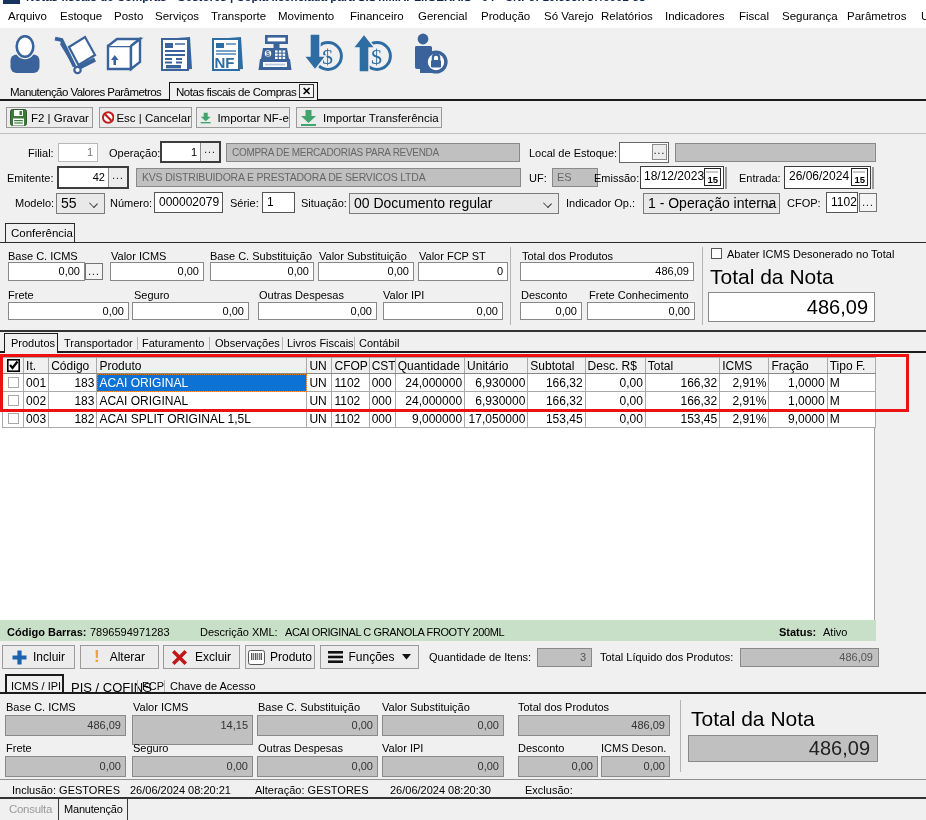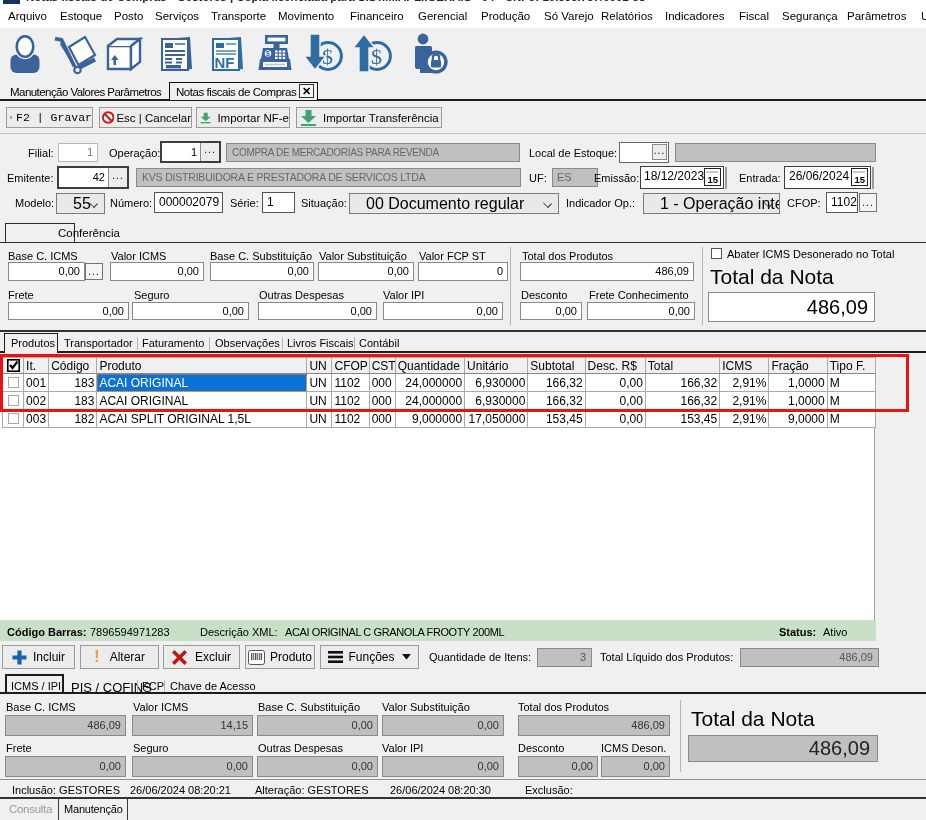--- a/index.html
+++ b/index.html
@@ -12,22 +12,22 @@
 .tb.num { text-align:right; }
 .ro { background:#c0c0c0; color:#666; border:1px solid #898989; }
 .dots { position:absolute; background:#f4f4f4; border:1px solid #747474; font-size:10px;
         text-align:center; color:#000; line-height:8px; letter-spacing:1px; }
 .vline { position:absolute; width:1px; background:#b4b4b4; }
 svg { display:block; }
 .btn1 { position:absolute; height:21px; background:#ececec; border:1px solid #9a9a9a;
         font-size:11.5px; color:#000; display:flex; align-items:center; white-space:nowrap; }
 .btn2 { position:absolute; height:24px; background:#ececec; border:1px solid #9a9a9a;
         font-size:12px; color:#000; display:flex; align-items:center; justify-content:center; white-space:nowrap; }
-.combo { position:absolute; height:21px; background:#e9e9e9; border:1px solid #7b7b7b; font-size:16px;
-         line-height:19px; padding-left:16px; color:#000; white-space:nowrap; overflow:hidden; }
+.combo { position:absolute; height:21px; background:#e9e9e9; border:1px solid #7b7b7b; font-size:14px;
+         line-height:19px; padding-left:4px; color:#000; white-space:nowrap; overflow:hidden; }
 .combo:after { content:""; position:absolute; right:7px; top:6px; width:6px; height:6px;
          border-right:1.6px solid #333; border-bottom:1.6px solid #333; transform:rotate(45deg) scaleY(0.8); }
 .cal { width:17px; height:18px; background:#fff; border:1.5px solid #222; }
 .cal:before { content:"15"; position:absolute; left:2.5px; top:5px; font-size:9.5px; font-weight:bold; color:#000; }
 .cal:after { content:""; position:absolute; left:1px; top:1.5px; width:12px; height:2.5px; background:#c8c8c8; }
 .glbl { position:absolute; font-size:11px; color:#000; white-space:nowrap; }
 .gfield { position:absolute; background:#fff; border:1px solid #888; font-size:11px; color:#000;
           text-align:right; white-space:nowrap; }
 .rofield { position:absolute; background:#c0c0c0; border:1px solid #898989; font-size:11px; color:#555;
            text-align:right; white-space:nowrap; }
@@ -181,21 +181,21 @@
   </div>
 
 <div class="abs" style="left:0;top:82px;width:926px;height:19px;background:#f0f0f0;"></div>
 <div class="abs" style="left:0;top:99px;width:926px;height:2px;background:#1a1a1a;"></div>
 <div class="lbl" style="left:10px;top:86px;font-size:11.5px;letter-spacing:-0.55px;">Manutenção Valores Parâmetros</div>
 <div class="abs" style="left:169px;top:82px;width:149px;height:18px;background:#f0f0f0;border:1.5px solid #101010;border-bottom:none;"></div>
 <div class="lbl" style="left:176px;top:86px;font-size:11.5px;letter-spacing:-0.45px;">Notas fiscais de Compras</div>
 <div class="abs" style="left:299px;top:84px;width:15px;height:14px;background:#f4f4f4;border:1px solid #333;text-align:center;font-size:11px;font-weight:bold;line-height:12px;">✕</div>
 
 <div class="abs" id="topbtns" style="left:0;top:101px;width:926px;height:33px;background:#f0f0f0;border-bottom:1px solid #c0c0c0;"></div>
-<div class="btn1" style="left:6px;top:107px;width:87px;font-family:Liberation Mono, monospace;">
+<div class="btn1" style="left:6px;top:107px;width:87px;">
   <svg width="17" height="17" viewBox="0 0 17 17" style="margin:0 4px 0 3px;">
     <rect x="0.5" y="0.5" width="16" height="16" rx="2" fill="#3d7a3a" stroke="#2e5c2c"></rect>
     <rect x="4" y="1" width="9" height="6" fill="#fff"></rect>
     <rect x="9.5" y="2" width="2.4" height="4" fill="#3d7a3a"></rect>
     <rect x="3" y="9.5" width="11" height="7" fill="#fff"></rect>
     <rect x="4.2" y="11" width="8.6" height="1.2" fill="#3d7a3a"></rect>
     <rect x="4.2" y="13.4" width="8.6" height="1.2" fill="#3d7a3a"></rect>
   </svg>F2 | Gravar</div>
 <div class="btn1" style="left:99px;top:107px;width:93px;">
   <svg width="19" height="19" viewBox="0 0 19 19" style="margin:0 2px 0 2px;">
@@ -258,21 +258,21 @@
 <div class="tb" style="left:262px;top:192px;width:33px;height:21px;line-height:19px;padding-left:4px;font-size:12px;border-color:#555;">1</div>
 <div class="lbl" style="left:301px;top:197px;">Situação:</div>
 <div class="combo" style="left:349px;top:193px;width:210px;">00 Documento regular</div>
 <div class="lbl" style="left:566px;top:197px;">Indicador Op.:</div>
 <div class="combo" style="left:643px;top:193px;width:137px;">1 - Operação interna</div>
 <div class="lbl" style="left:787px;top:197px;">CFOP:</div>
 <div class="tb" style="left:826px;top:192px;width:32px;height:21px;line-height:19px;padding-left:4px;font-size:12px;border-color:#555;">1102</div>
 <div class="dots" style="left:859px;top:193px;width:18px;height:19px;line-height:17px;">...</div>
 
 <div class="abs" style="left:5px;top:223px;width:70px;height:20px;background:#f0f0f0;border:1.5px solid #2b2b2b;border-bottom:none;"></div>
-<div class="lbl" style="left:11px;top:227px;font-size:11.5px;margin-left:47px;">Conferência</div>
+<div class="lbl" style="left:11px;top:227px;font-size:11.5px;">Conferência</div>
 <div class="abs" style="left:0;top:241.5px;width:926px;height:1.5px;background:#2b2b2b;"></div>
 
 <div class="abs" style="left:0;top:330px;width:926px;height:2px;background:#333;"></div>
 <div class="vline" style="left:510px;top:247px;height:78px;"></div>
 <div class="vline" style="left:702px;top:247px;height:78px;"></div>
 
 <div class="glbl" style="left:8px;top:250px;">Base C. ICMS</div>
 <div class="gfield" style="left:8px;top:262px;width:77px;height:19px;line-height:17px;padding-right:4px;">0,00</div>
 <div class="dots" style="left:85px;top:263px;width:18px;height:17px;line-height:15px;">...</div>
 <div class="glbl" style="left:111px;top:250px;">Valor ICMS</div>
@@ -474,21 +474,21 @@
 <div class="lbl" style="left:11px;top:680px;">ICMS / IPI</div>
 <div class="lbl" style="left:71px;top:680px;font-size:13px;text-align:right;">PIS / COFINS</div>
 <div class="vline" style="left:137px;top:680px;height:12px;"></div>
 <div class="lbl" style="left:142px;top:680px;">FCP</div>
 <div class="vline" style="left:164px;top:680px;height:12px;"></div>
 <div class="lbl" style="left:170px;top:680px;">Chave de Acesso</div>
 
 <div class="glbl" style="left:6px;top:701px;">Base C. ICMS</div>
 <div class="rofield" style="left:5px;top:715px;width:121px;height:21px;line-height:19px;padding-right:4px;color:#333;">486,09</div>
 <div class="glbl" style="left:133px;top:701px;">Valor ICMS</div>
-<div class="rofield" style="left:132px;top:715px;width:121px;height:21px;line-height:19px;padding-right:4px;color:#333;">14,15</div>
+<div class="rofield" style="left:132px;top:715px;width:121px;height:30px;line-height:19px;padding-right:4px;color:#333;">14,15</div>
 <div class="glbl" style="left:258px;top:701px;">Base C. Substituição</div>
 <div class="rofield" style="left:257px;top:715px;width:121px;height:21px;line-height:19px;padding-right:4px;color:#333;">0,00</div>
 <div class="glbl" style="left:382px;top:701px;">Valor Substituição</div>
 <div class="rofield" style="left:382px;top:715px;width:122px;height:21px;line-height:19px;padding-right:4px;color:#333;">0,00</div>
 <div class="glbl" style="left:518px;top:701px;">Total dos Produtos</div>
 <div class="rofield" style="left:518px;top:715px;width:152px;height:21px;line-height:19px;padding-right:4px;color:#333;">486,09</div>
 
 <div class="glbl" style="left:6px;top:742px;">Frete</div>
 <div class="rofield" style="left:5px;top:756px;width:121px;height:21px;line-height:19px;padding-right:4px;color:#333;">0,00</div>
 <div class="glbl" style="left:133px;top:742px;">Seguro</div>

